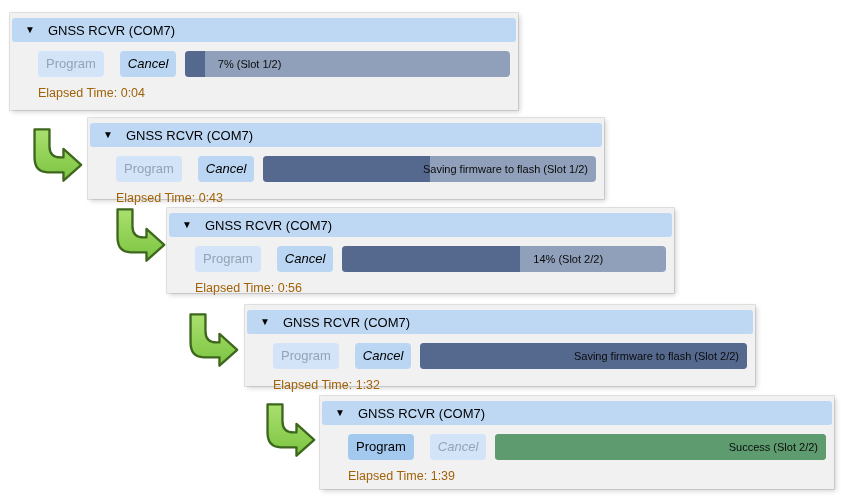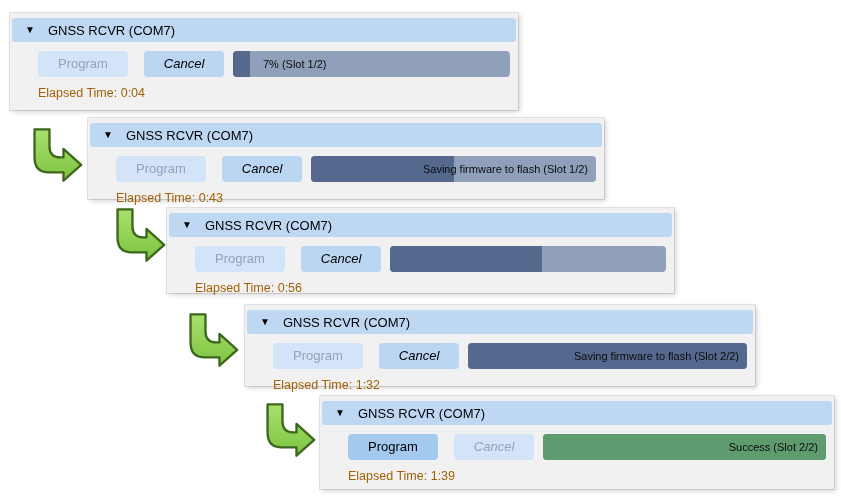--- a/index.html
+++ b/index.html
@@ -15,21 +15,21 @@
   .p4{left:245px;top:305px;width:510px;height:81px;}
   .p5{left:320px;top:396px;width:514px;height:93px;}
 
   .hdr{margin:5px 2px 0 2px;height:24px;background:var(--header-bg);border-radius:3px;
     display:flex;align-items:center;padding-left:13px;gap:13px;cursor:default;}
   .tri{font-size:10px;color:#000;line-height:1;}
   .title{font-size:13px;color:#000;}
 
   .row{display:flex;align-items:center;margin:8px 8px 0 28px;height:27px;}
   .btn{height:26px;border:none;border-radius:4px;font-size:13px;line-height:26px;
-    font-family:"Liberation Sans", sans-serif;padding:0 20px;cursor:pointer;
+    font-family:"Liberation Sans", sans-serif;padding:0 8px;cursor:pointer;
     background:var(--btn-enabled-bg);color:#000;}
   .btn.program{min-width:62px;margin-right:16px;}
   .btn.cancel{min-width:50px;margin-right:9px;font-style:italic;}
   .btn.disabled{background:var(--btn-disabled-bg);color:var(--btn-disabled-text);cursor:default;}
   .btn.active{background:var(--btn-active-bg);color:#000;}
 
   .bar{position:relative;flex:1;height:26px;border-radius:4px;background:var(--track);overflow:hidden;}
   .fill{position:absolute;left:0;top:0;bottom:0;background:var(--fill);}
   .bar.success{background:var(--success);}
   .bar.success .fill{background:var(--success);}
@@ -104,20 +104,21 @@
   <div class="panel p3">
     <div class="hdr">
       <span class="tri">▼</span>
       <span class="title">GNSS RCVR (COM7)</span>
     </div>
     <div class="row">
       <button class="btn program disabled">Program</button>
       <button class="btn cancel">Cancel</button>
       <div class="bar">
         <div class="fill" style="width: 55%;"></div>
+        <span class="bar-label" style="left: calc(55% + 13px);">14% (Slot 2/2)</span>
       </div>
     </div>
     <div class="elapsed">Elapsed Time: 0:56</div>
   </div>
 
   <div class="panel p4">
     <div class="hdr">
       <span class="tri">▼</span>
       <span class="title">GNSS RCVR (COM7)</span>
     </div>

